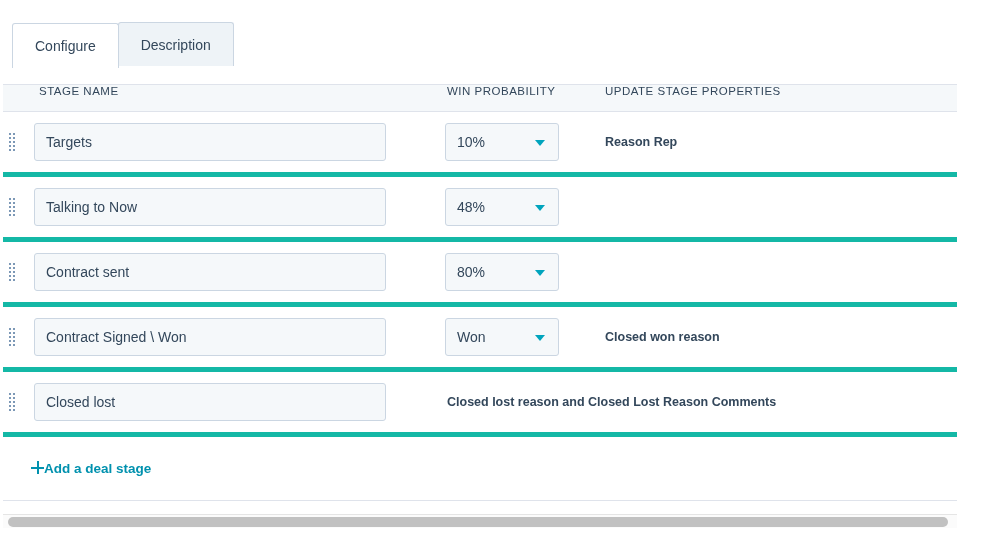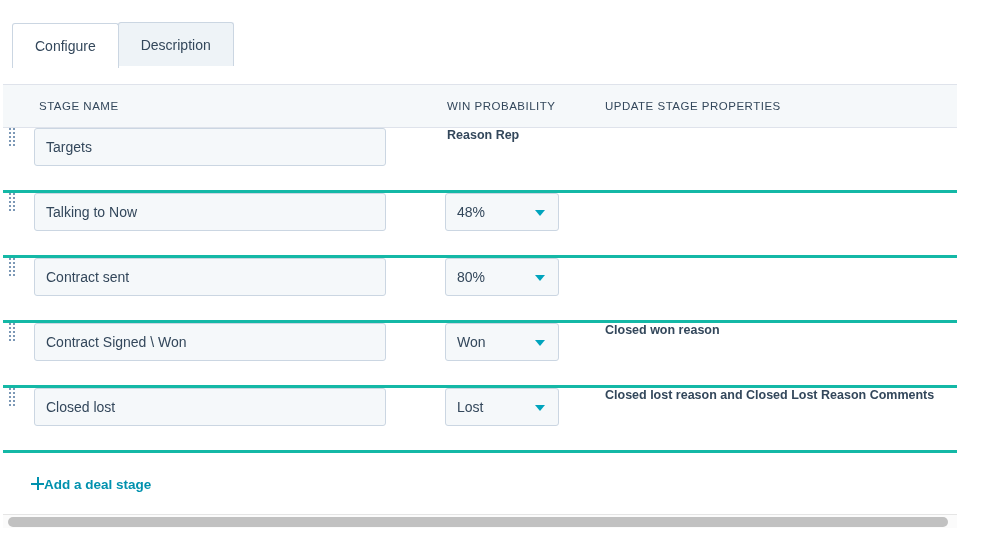--- a/index.html
+++ b/index.html
@@ -71,22 +71,22 @@
   .table-wrap {
     position: absolute;
     left: 3px;
     top: 84px;
     width: 954px;
     background: #ffffff;
   }
 
   .thead {
     display: flex;
-    align-items: center;
-    height: 44px;
+    align-items: flex-start;
+    height: 28px;
     background: #f5f8fa;
     border-top: 1px solid #dfe3eb;
     border-bottom: 1px solid #dfe3eb;
   }
   .th {
     font-size: 11.5px;
     letter-spacing: 0.5px;
     color: #33475b;
     font-weight: 400;
     text-transform: uppercase;
@@ -97,23 +97,23 @@
   .col-name   { width: 425px; flex: 0 0 425px; }
   .col-prob   { width: 158px; flex: 0 0 158px; }
   .col-props  { flex: 1 1 auto; min-width: 0; }
 
   .th.col-name  { padding-left: 19px; }
   .th.col-prob  { padding-left: 2px; }
   .th.col-props { padding-left: 2px; }
 
   .row {
     display: flex;
-    align-items: flex-start;
+    align-items: center;
     height: 65px;
-    border-bottom: 3px solid #14b8a6;
+    border-bottom: 5px solid #14b8a6;
     background: #ffffff;
   }
 
   
   .handle {
     width: 17px;
     flex: 0 0 17px;
     display: flex;
     justify-content: center;
     cursor: grab;
@@ -272,20 +272,26 @@
             <i></i>
             <i></i>
             <i></i>
             <i></i>
             <i></i>
         </span>
       </div>
       <div class="cell-name">
         <input class="stage-input" type="text" value="Targets" style="">
       </div>
+      <div class="cell-prob">
+        <div class="select-box">
+          <span class="select-value">10%</span>
+          <span class="caret"></span>
+        </div>
+      </div>
       <div class="cell-props">Reason Rep</div>
     </div>
 
     <div class="row">
       <div class="handle">
         <span class="dots">
           <i></i>
             <i></i>
             <i></i>
             <i></i>
@@ -373,26 +379,20 @@
             <i></i>
             <i></i>
             <i></i>
             <i></i>
             <i></i>
         </span>
       </div>
       <div class="cell-name">
         <input class="stage-input" type="text" value="Closed lost" style="">
       </div>
-      <div class="cell-prob">
-        <div class="select-box">
-          <span class="select-value">Lost</span>
-          <span class="caret"></span>
-        </div>
-      </div>
       <div class="cell-props">Closed lost reason and Closed Lost Reason Comments</div>
     </div>
 
     <div class="add-row">
       <a class="add-link">
         <span class="plus-icon"></span>
         <span>Add a deal stage</span>
       </a>
     </div>
 

